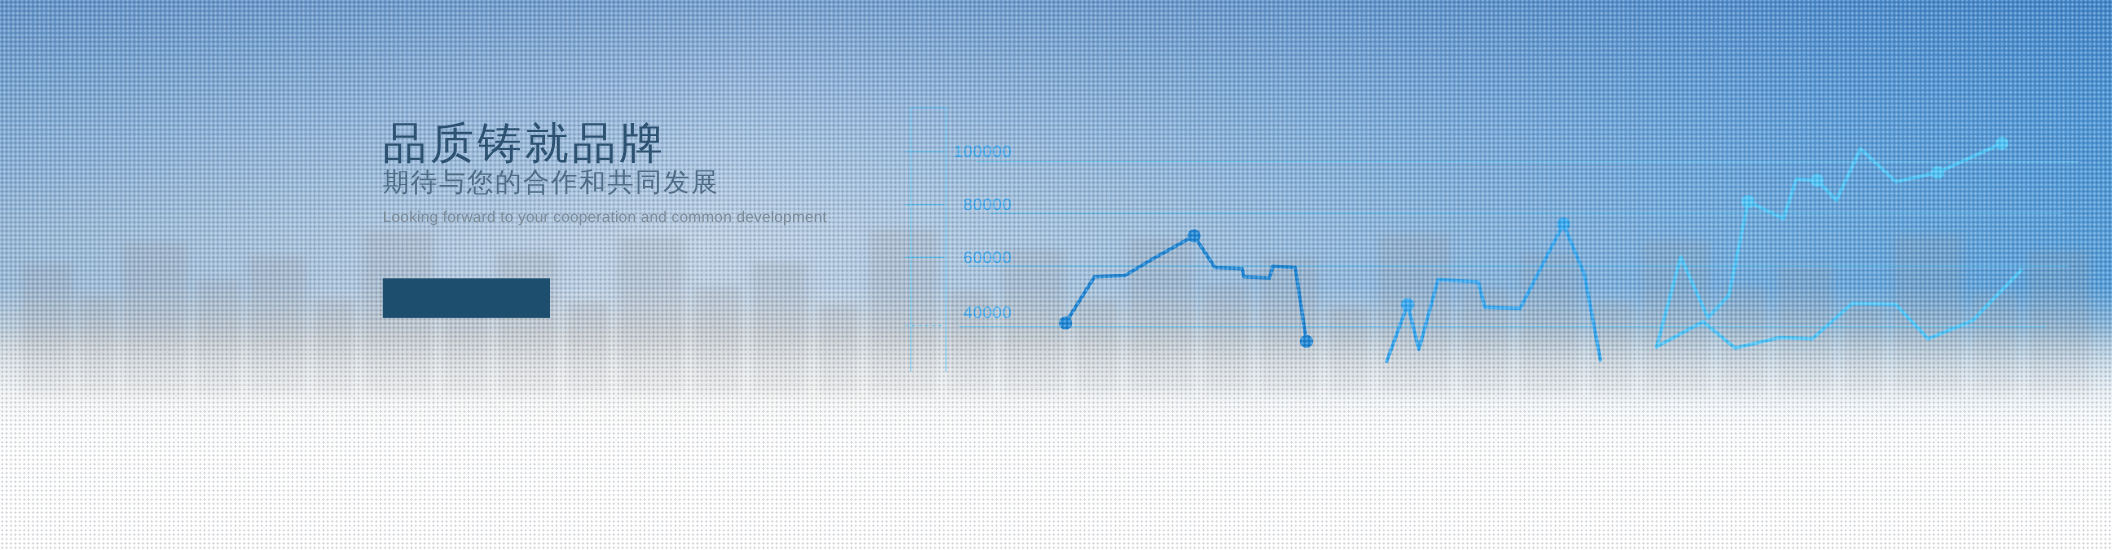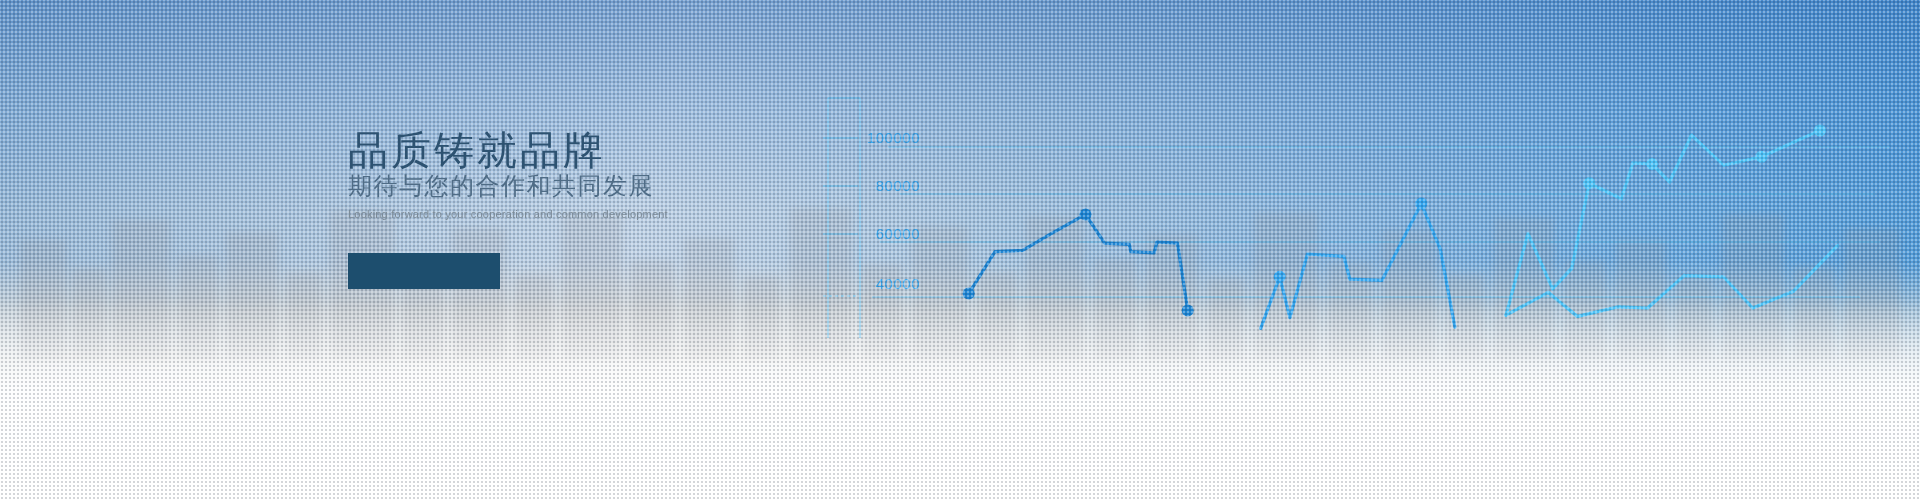--- a/index.html
+++ b/index.html
@@ -66,31 +66,31 @@
     mix-blend-mode:multiply;
   }
   .dots-light{
     position:absolute;inset:0;
     background-image:radial-gradient(circle, rgba(255,255,255,0.30) 0.9px, rgba(0,0,0,0) 1.2px);
     background-size:4px 4px;
     background-position:2px 2px;
   }
 
   
-  .copy{position:absolute;left:348px;top:128px;width:420px;}
+  .copy{position:absolute;left:348px;top:109px;width:420px;}
   .headline{
     font-size:40px;letter-spacing:3px;color:#2d5271;font-weight:400;
     line-height:1.1;white-space:nowrap;
   }
   .subhead{
     font-size:24px;letter-spacing:1.5px;color:#4f6c86;
     font-weight:300;line-height:1.2;white-space:nowrap;
   }
   .tagline{
-    margin-top:7px;font-size:11px;letter-spacing:.2px;color:#7b8a97;
+    margin-top:7px;font-size:14px;letter-spacing:.2px;color:#7b8a97;
     font-weight:400;white-space:nowrap;
   }
   .cta{
     position:absolute;left:348px;top:253px;width:152px;height:36px;
     background:#1d4e6e;border:0;cursor:pointer;display:block;
     color:#ffffff;font-size:14px;letter-spacing:2px;text-align:center;
     line-height:36px;padding:0;
   }
 
   

